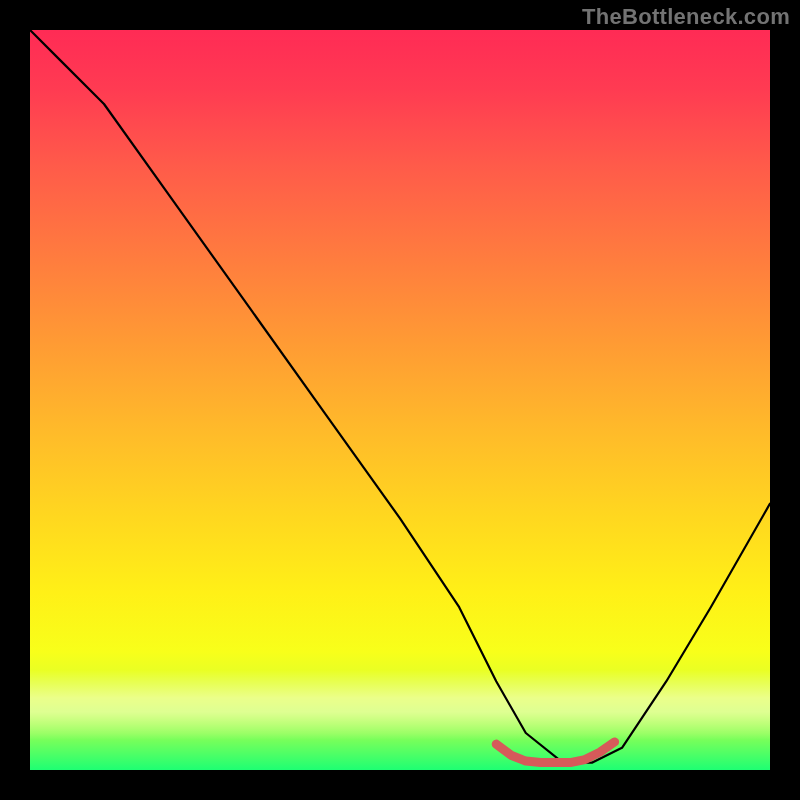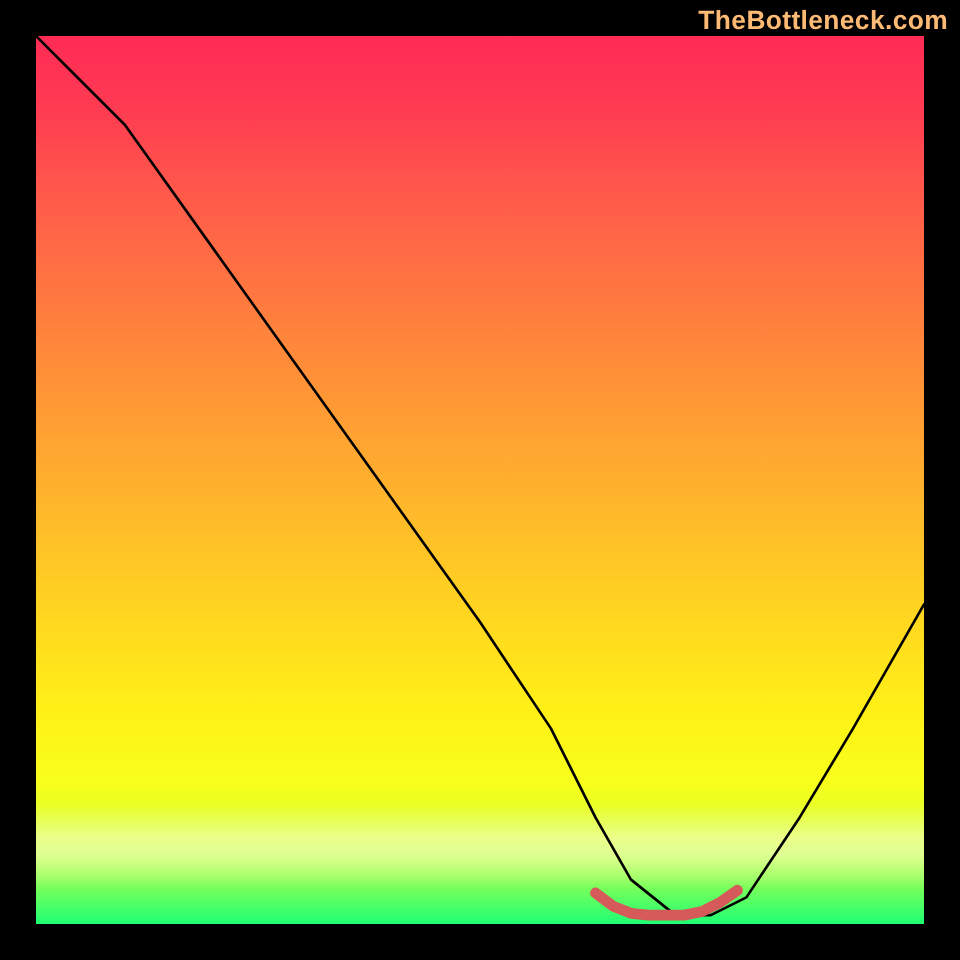--- a/index.html
+++ b/index.html
@@ -14,21 +14,21 @@
   .frame {
     position: relative;
     width: 800px;
     height: 800px;
     background: #000;
   }
   .watermark {
     position: absolute;
     top: 4px;
     right: 10px;
-    color: #fdba74;
+    color: #737373;
     font-size: 22px;
     font-weight: 600;
     letter-spacing: 0.3px;
     z-index: 50;
   }
   .plot {
     position: absolute;
     left: 30px;
     top: 30px;
     width: 740px;

